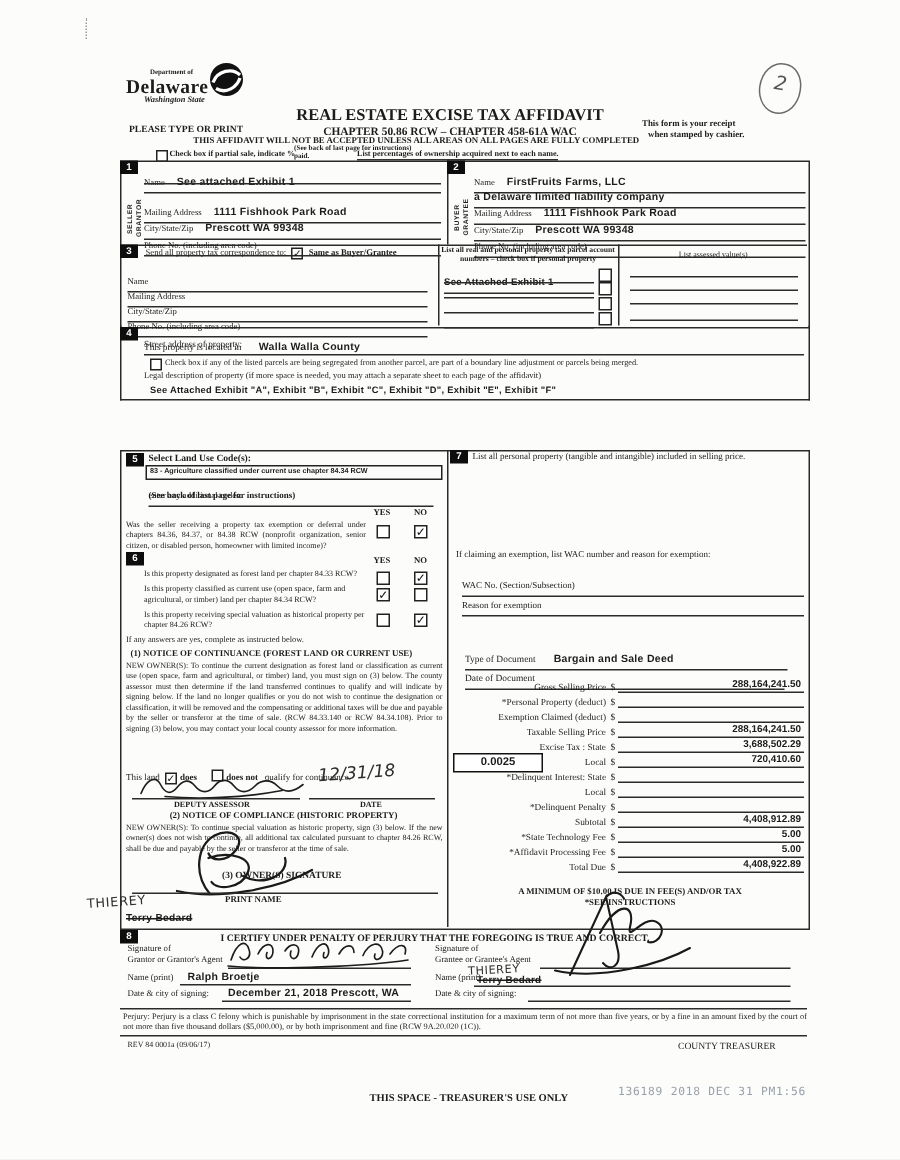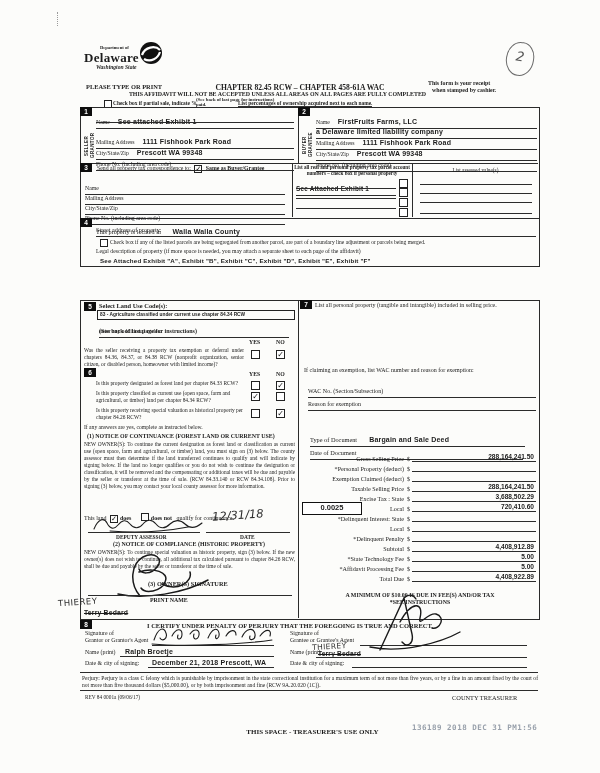--- a/index.html
+++ b/index.html
@@ -51,21 +51,22 @@
 
   <div class="t" style="left:100px;top:45px;font-size:4.6px;font-weight:700;">Department of</div>
   <svg class="sig" style="left:138px;top:40px;" width="26" height="26" viewBox="0 0 26 26">
     <circle cx="13" cy="13" r="11" fill="#111"></circle>
     <path d="M4,15 C7,7 17,5 22,10 M6,19 C13,23 20,18 22,12" stroke="#fff" stroke-width="2.2" fill="none"></path>
   </svg>
   <div class="t b" style="left:84px;top:50px;font-size:13px;letter-spacing:.3px;">Delaware</div>
   <div class="t i" style="left:96px;top:64px;font-size:5.6px;font-weight:700;">Washington State</div>
 
   <div class="t b" style="left:86px;top:83px;font-size:6.4px;">PLEASE TYPE OR PRINT</div>
-  <div class="t b ctr" style="left:180px;top:83px;width:240px;font-size:7.6px;">CHAPTER 82.45 RCW – CHAPTER 458-61A WAC</div>
+  <div class="t b ctr" style="left:180px;top:71px;width:240px;font-size:11px;">REAL ESTATE EXCISE TAX AFFIDAVIT</div>
+  <div class="t b ctr" style="left:180px;top:83px;width:240px;font-size:7.6px;">CHAPTER 50.86 RCW – CHAPTER 458-61A WAC</div>
   <div class="t b ctr" style="left:105px;top:91px;width:345px;font-size:5.9px;">THIS AFFIDAVIT WILL NOT BE ACCEPTED UNLESS ALL AREAS ON ALL PAGES ARE FULLY COMPLETED</div>
   <div class="t b" style="left:196px;top:97px;font-size:4.8px;">(See back of last page for instructions)</div>
   <div class="t b" style="left:196px;top:102px;font-size:4.8px;">paid.</div>
   <div class="t b" style="left:428px;top:80px;width:108px;font-size:5.9px;text-align:left;">This form is your receipt</div>
   <div class="t b" style="left:432px;top:87px;width:108px;font-size:5.9px;text-align:left;">when stamped by cashier.</div>
   <span class="cb" style="left:104px;top:100px;width:6px;height:6px;"></span>
   <div class="t b" style="left:113px;top:100px;font-size:5.4px;">Check box if partial sale, indicate %</div>
   <div class="t b" style="left:238px;top:100px;font-size:5.4px;border-bottom:1px solid #333;">List percentages of ownership acquired next to each name.</div>
 
   <div style="position:absolute;left:506px;top:42px;width:26px;height:32px;border:1px solid #6b6b6b;
@@ -334,15 +335,15 @@
   <div class="t" style="left:290px;top:660px;font-size:5.9px;">Date &amp; city of signing:</div>
   <div class="ul" style="left:352px;top:660px;width:175px;height:7px;"></div>
 
   <div class="hline" style="left:80px;top:672px;width:458px;"></div>
   <div class="t wrap just" style="left:82px;top:675px;width:456px;font-size:5.55px;line-height:6.9px;">Perjury: Perjury is a class C felony which is punishable by imprisonment in the state correctional institution for a maximum term of not more than five years, or by a fine in an amount fixed by the court of not more than five thousand dollars ($5,000.00), or by both imprisonment and fine (RCW 9A.20.020 (1C)).</div>
   <div class="hline" style="left:80px;top:690px;width:458px;"></div>
   <div class="t" style="left:85px;top:694px;font-size:5.3px;">REV 84 0001a (09/06/17)</div>
   <div class="t b ctr" style="left:230px;top:728px;width:165px;font-size:7px;">THIS SPACE - TREASURER'S USE ONLY</div>
   <div class="t" style="left:452px;top:694px;font-size:6.4px;">COUNTY TREASURER</div>
 
-  <div class="stamp" style="left:412px;top:723px;font-weight:bold;">136189 2018 DEC 31 PM1:56</div>
+  <div class="stamp" style="left:412px;top:723px;">136189 2018 DEC 31 PM1:56</div>
 
 </div>
 
 </body></html>

